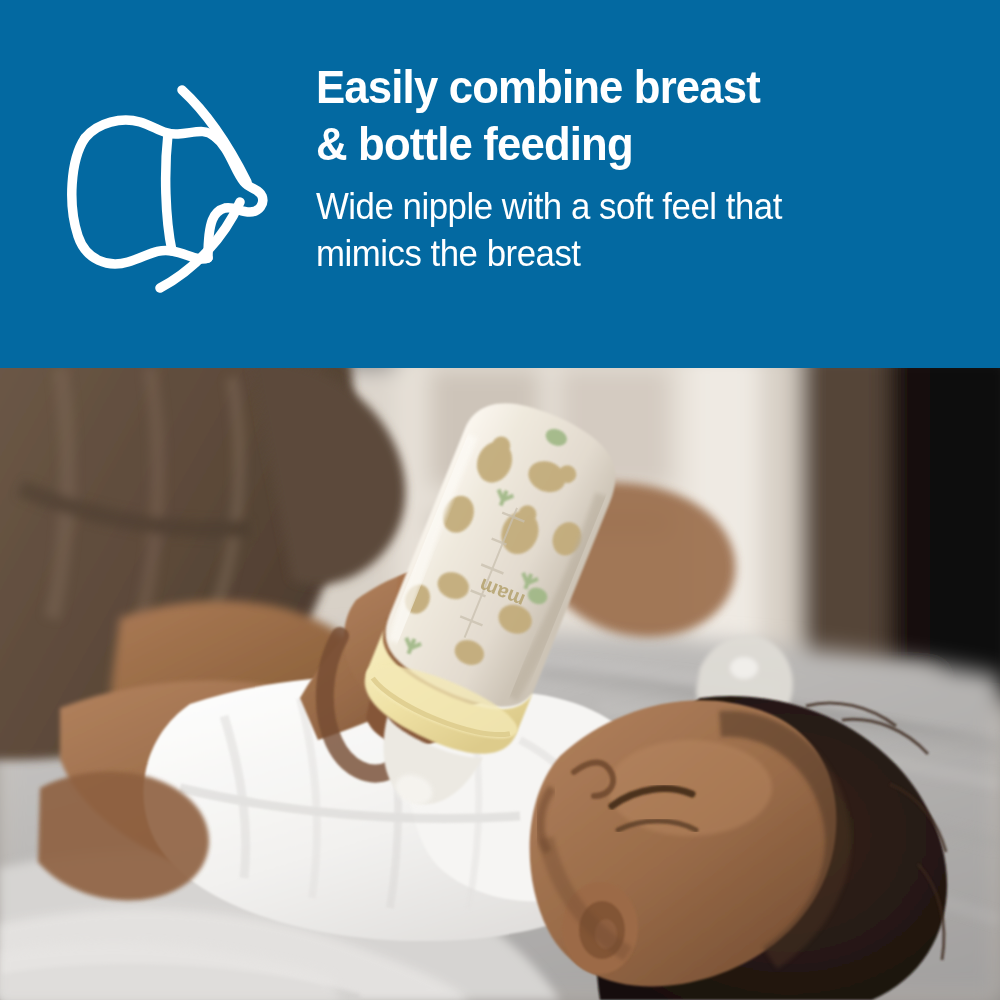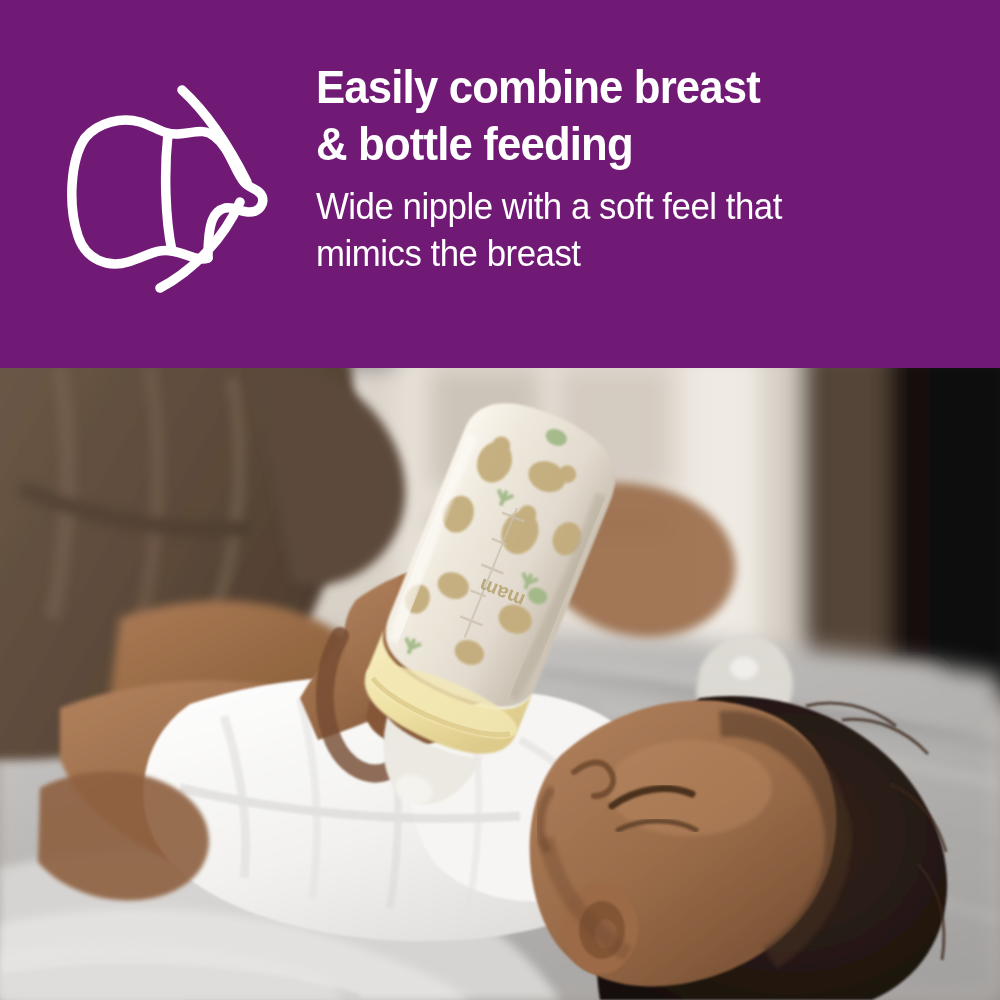--- a/index.html
+++ b/index.html
@@ -20,21 +20,21 @@
     background: #ffffff;
   }
 
   
   .banner {
     position: absolute;
     left: 0;
     top: 0;
     width: 1000px;
     height: 472px;
-    background: #701a75;
+    background: #0369a1;
     box-sizing: border-box;
   }
 
   .banner-icon {
     position: absolute;
     left: 48px;
     top: 78px;
     width: 220px;
     height: 225px;
   }

